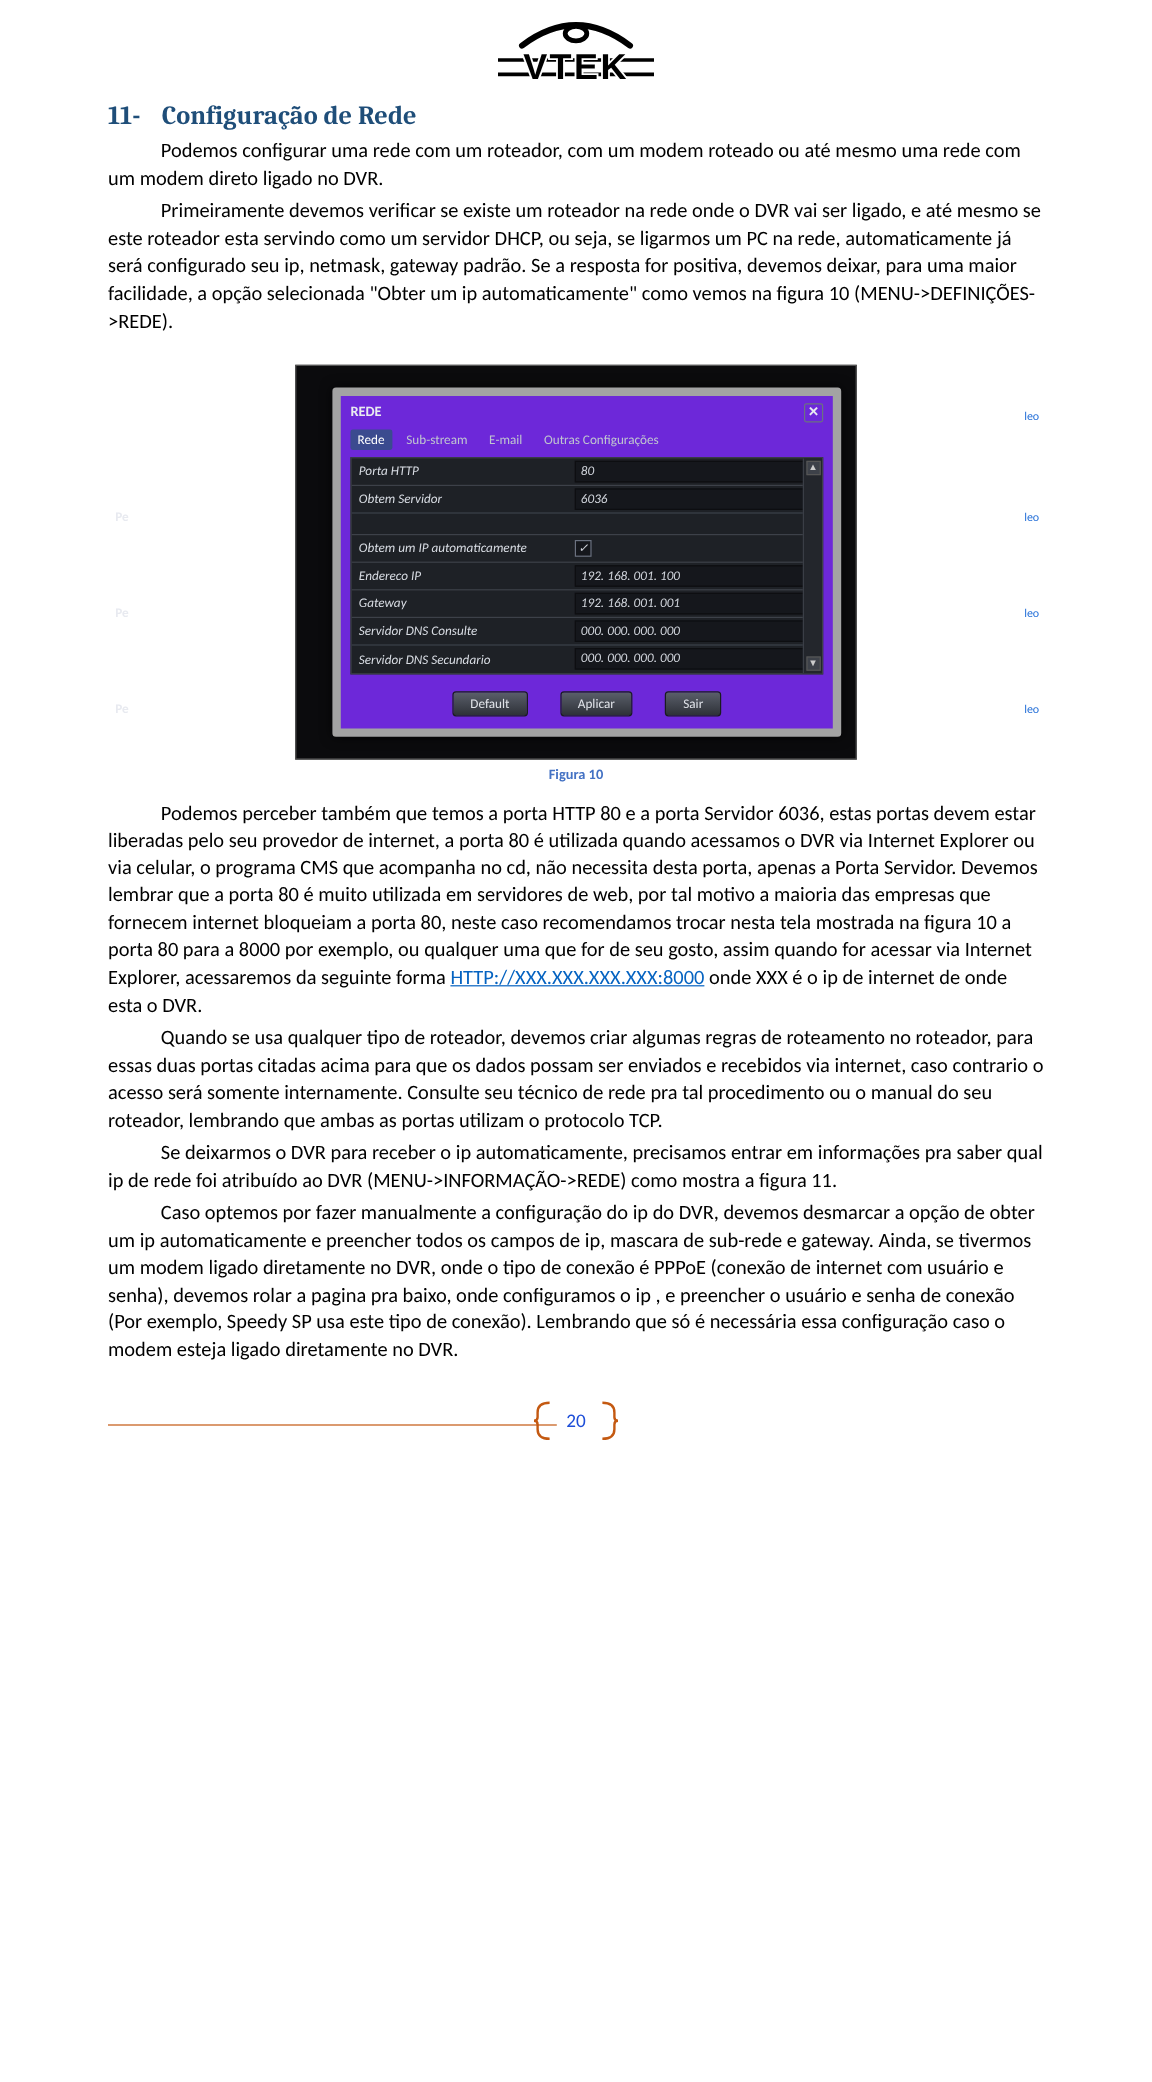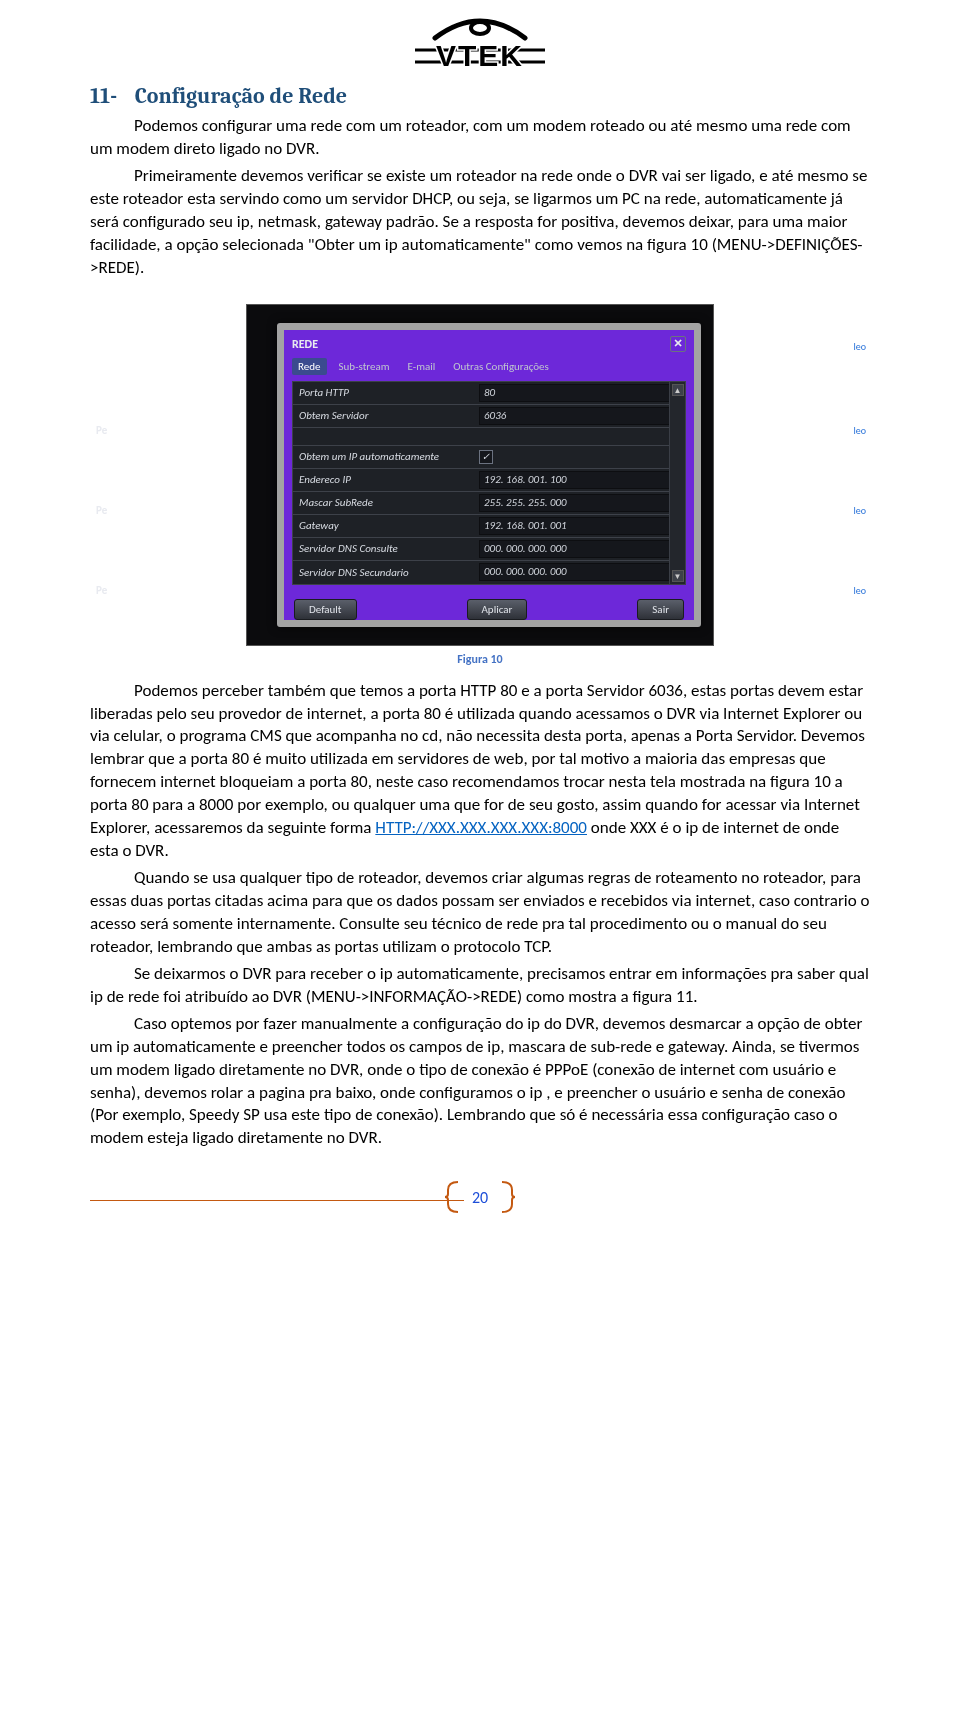--- a/index.html
+++ b/index.html
@@ -130,23 +130,23 @@
     border-left:1px solid #3a3e46;
     display:flex; flex-direction:column; justify-content:space-between;
     align-items:center; padding:2px 0;
   }
   .shot-scroll .arrow{
     width:12px;height:12px;background:#3d4149;border:1px solid #555;
     font-size:8px;color:#ccc;text-align:center;line-height:10px;
   }
   .shot-buttons {
     display: flex;
-    justify-content: space-between;
+    justify-content: center;
     gap: 27px;
-    padding: 6px 10px 0 10px;
+    padding: 6px 10px 10px 10px;
   }
   .shot-btn {
     background: linear-gradient(#5a5f6a, #2e3138);
     border: 1px solid #1a1c20;
     border-radius: 3px;
     color: #e0e3e9;
     font-size: 11px;
     padding: 3px 14px;
   }
   .shot-outer { position:relative; }
@@ -249,24 +249,20 @@
         <div class="shot-gap"></div>
         <div class="shot-row">
           <span class="shot-label">Obtem um IP automaticamente</span>
           <span class="shot-check">✓</span>
         </div>
         <div class="shot-row">
           <span class="shot-label">Endereco IP</span>
           <span class="shot-val">192. 168. 001. 100</span>
         </div>
         <div class="shot-row">
-          <span class="shot-label">Mascar SubRede</span>
-          <span class="shot-val">255. 255. 255. 000</span>
-        </div>
-        <div class="shot-row">
           <span class="shot-label">Gateway</span>
           <span class="shot-val">192. 168. 001. 001</span>
         </div>
         <div class="shot-row">
           <span class="shot-label">Servidor DNS Consulte</span>
           <span class="shot-val">000. 000. 000. 000</span>
         </div>
         <div class="shot-row">
           <span class="shot-label">Servidor DNS Secundario</span>
           <span class="shot-val">000. 000. 000. 000</span>

